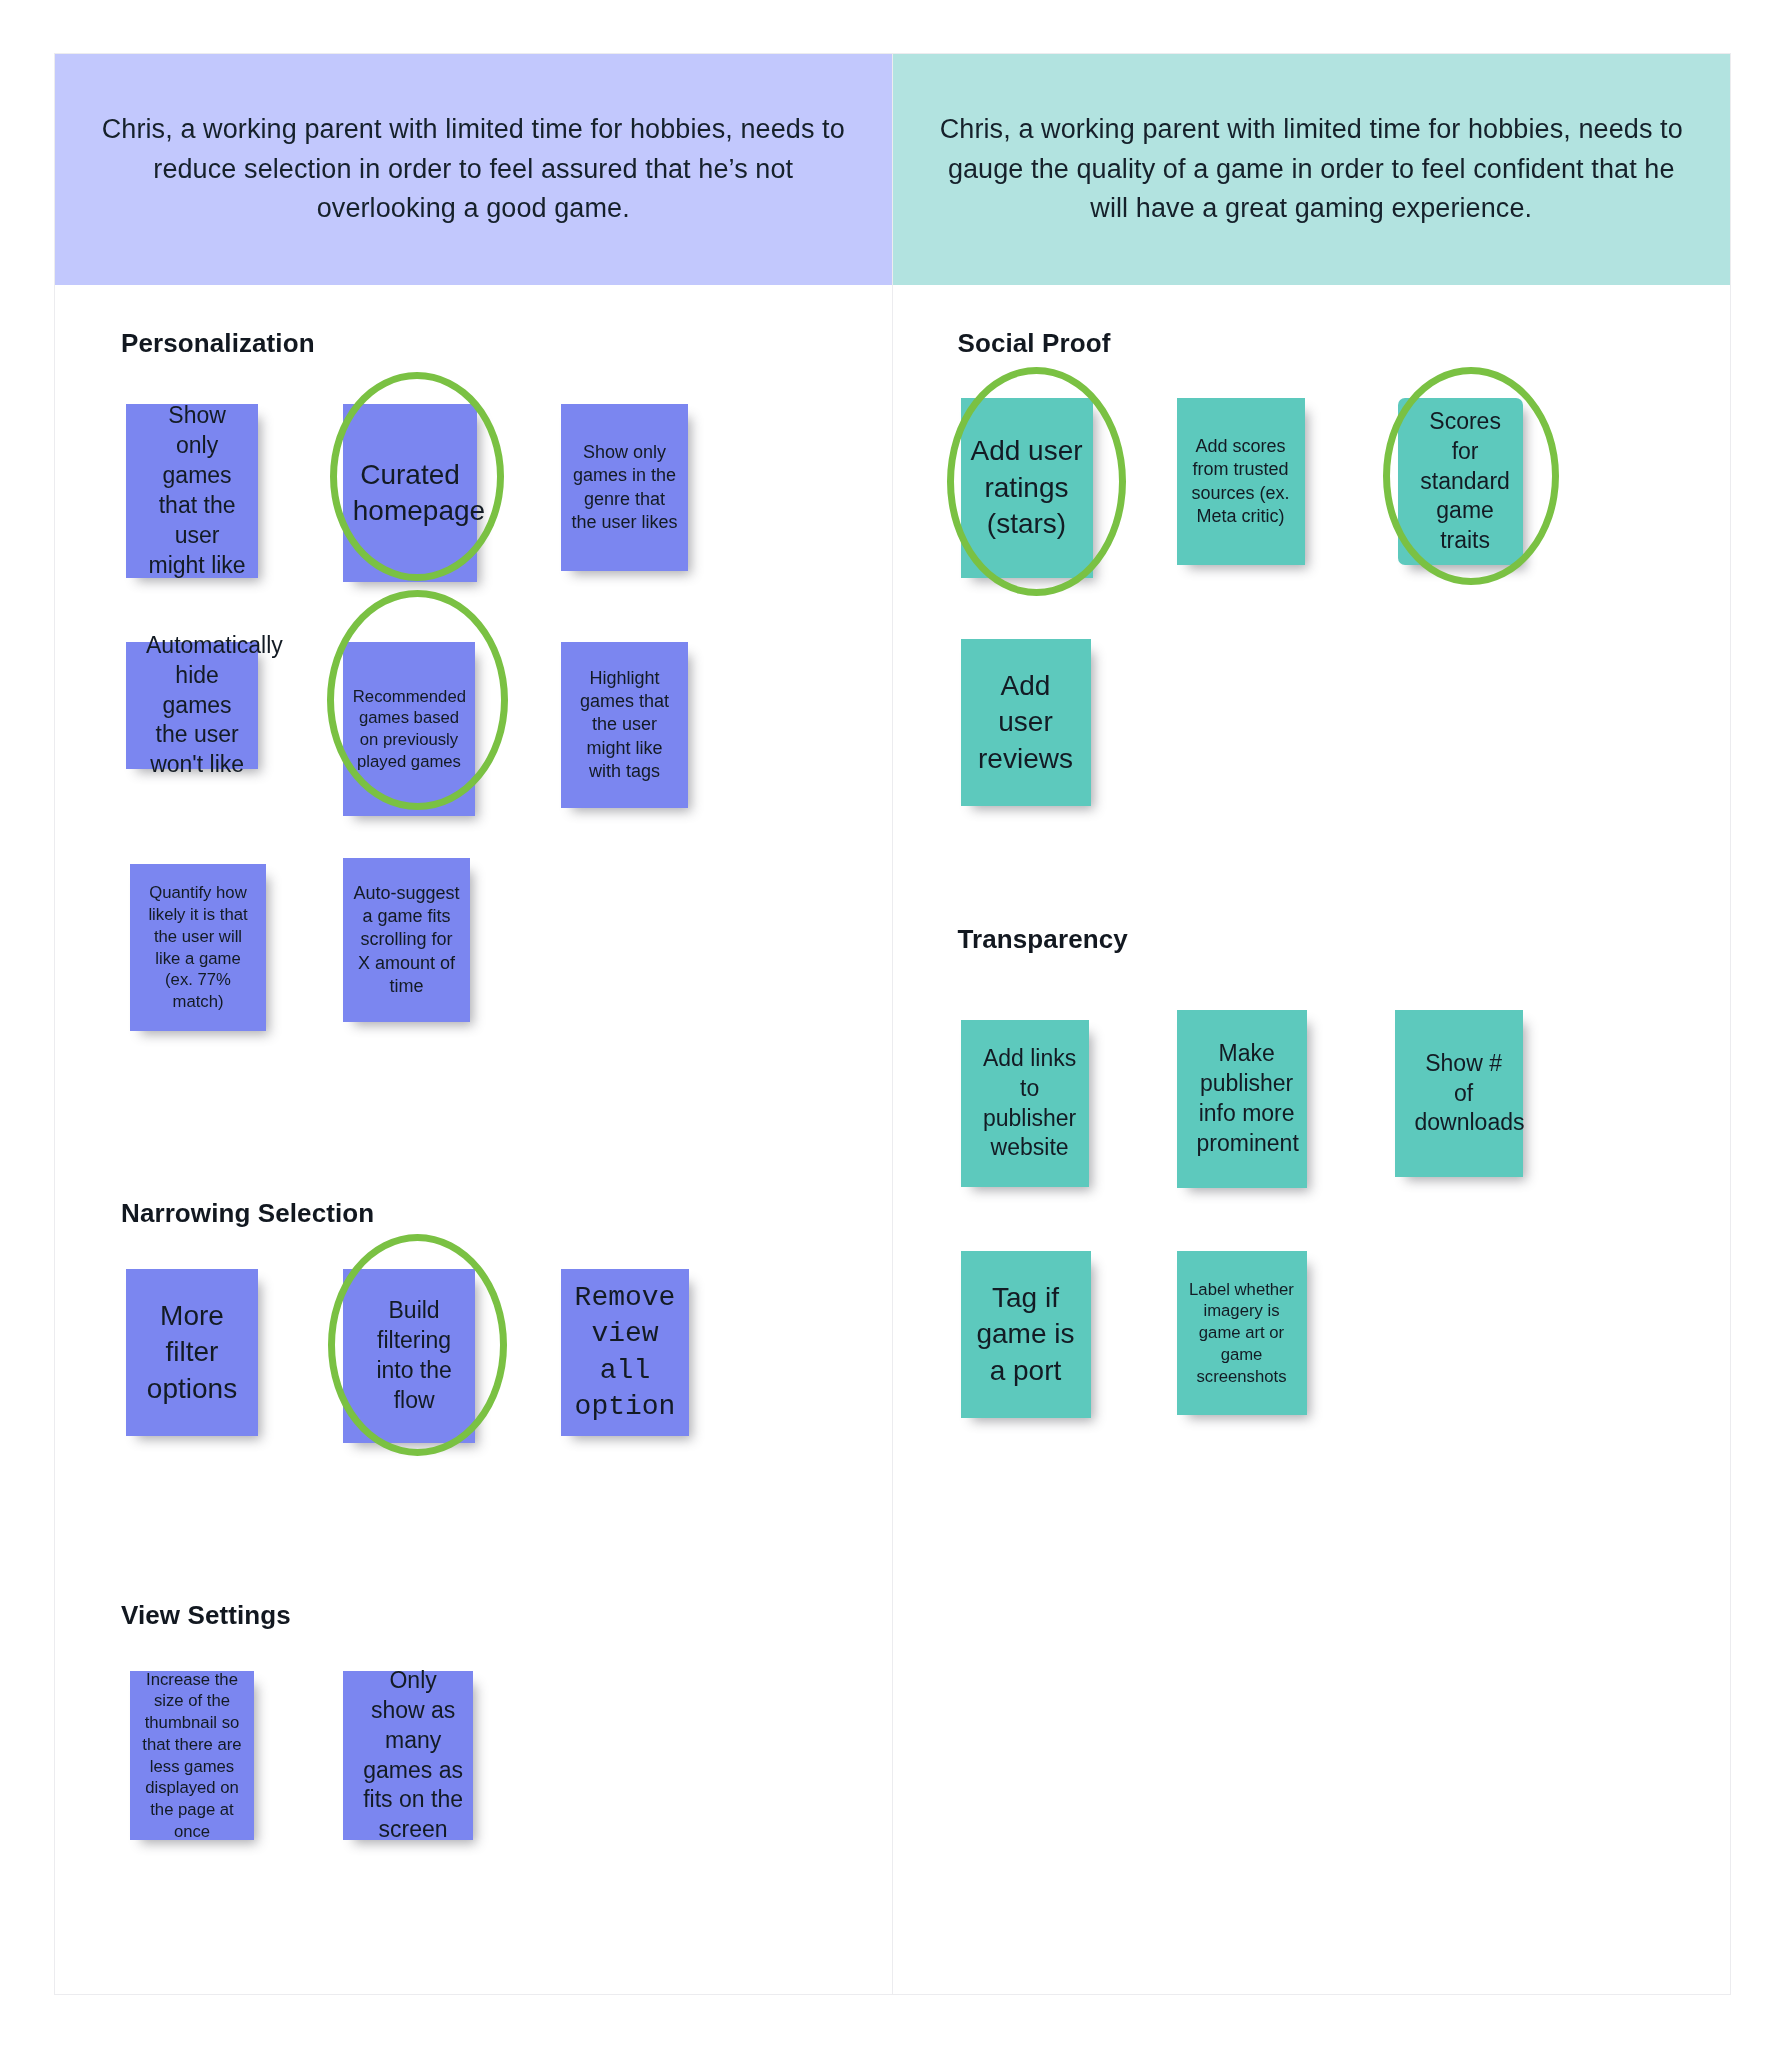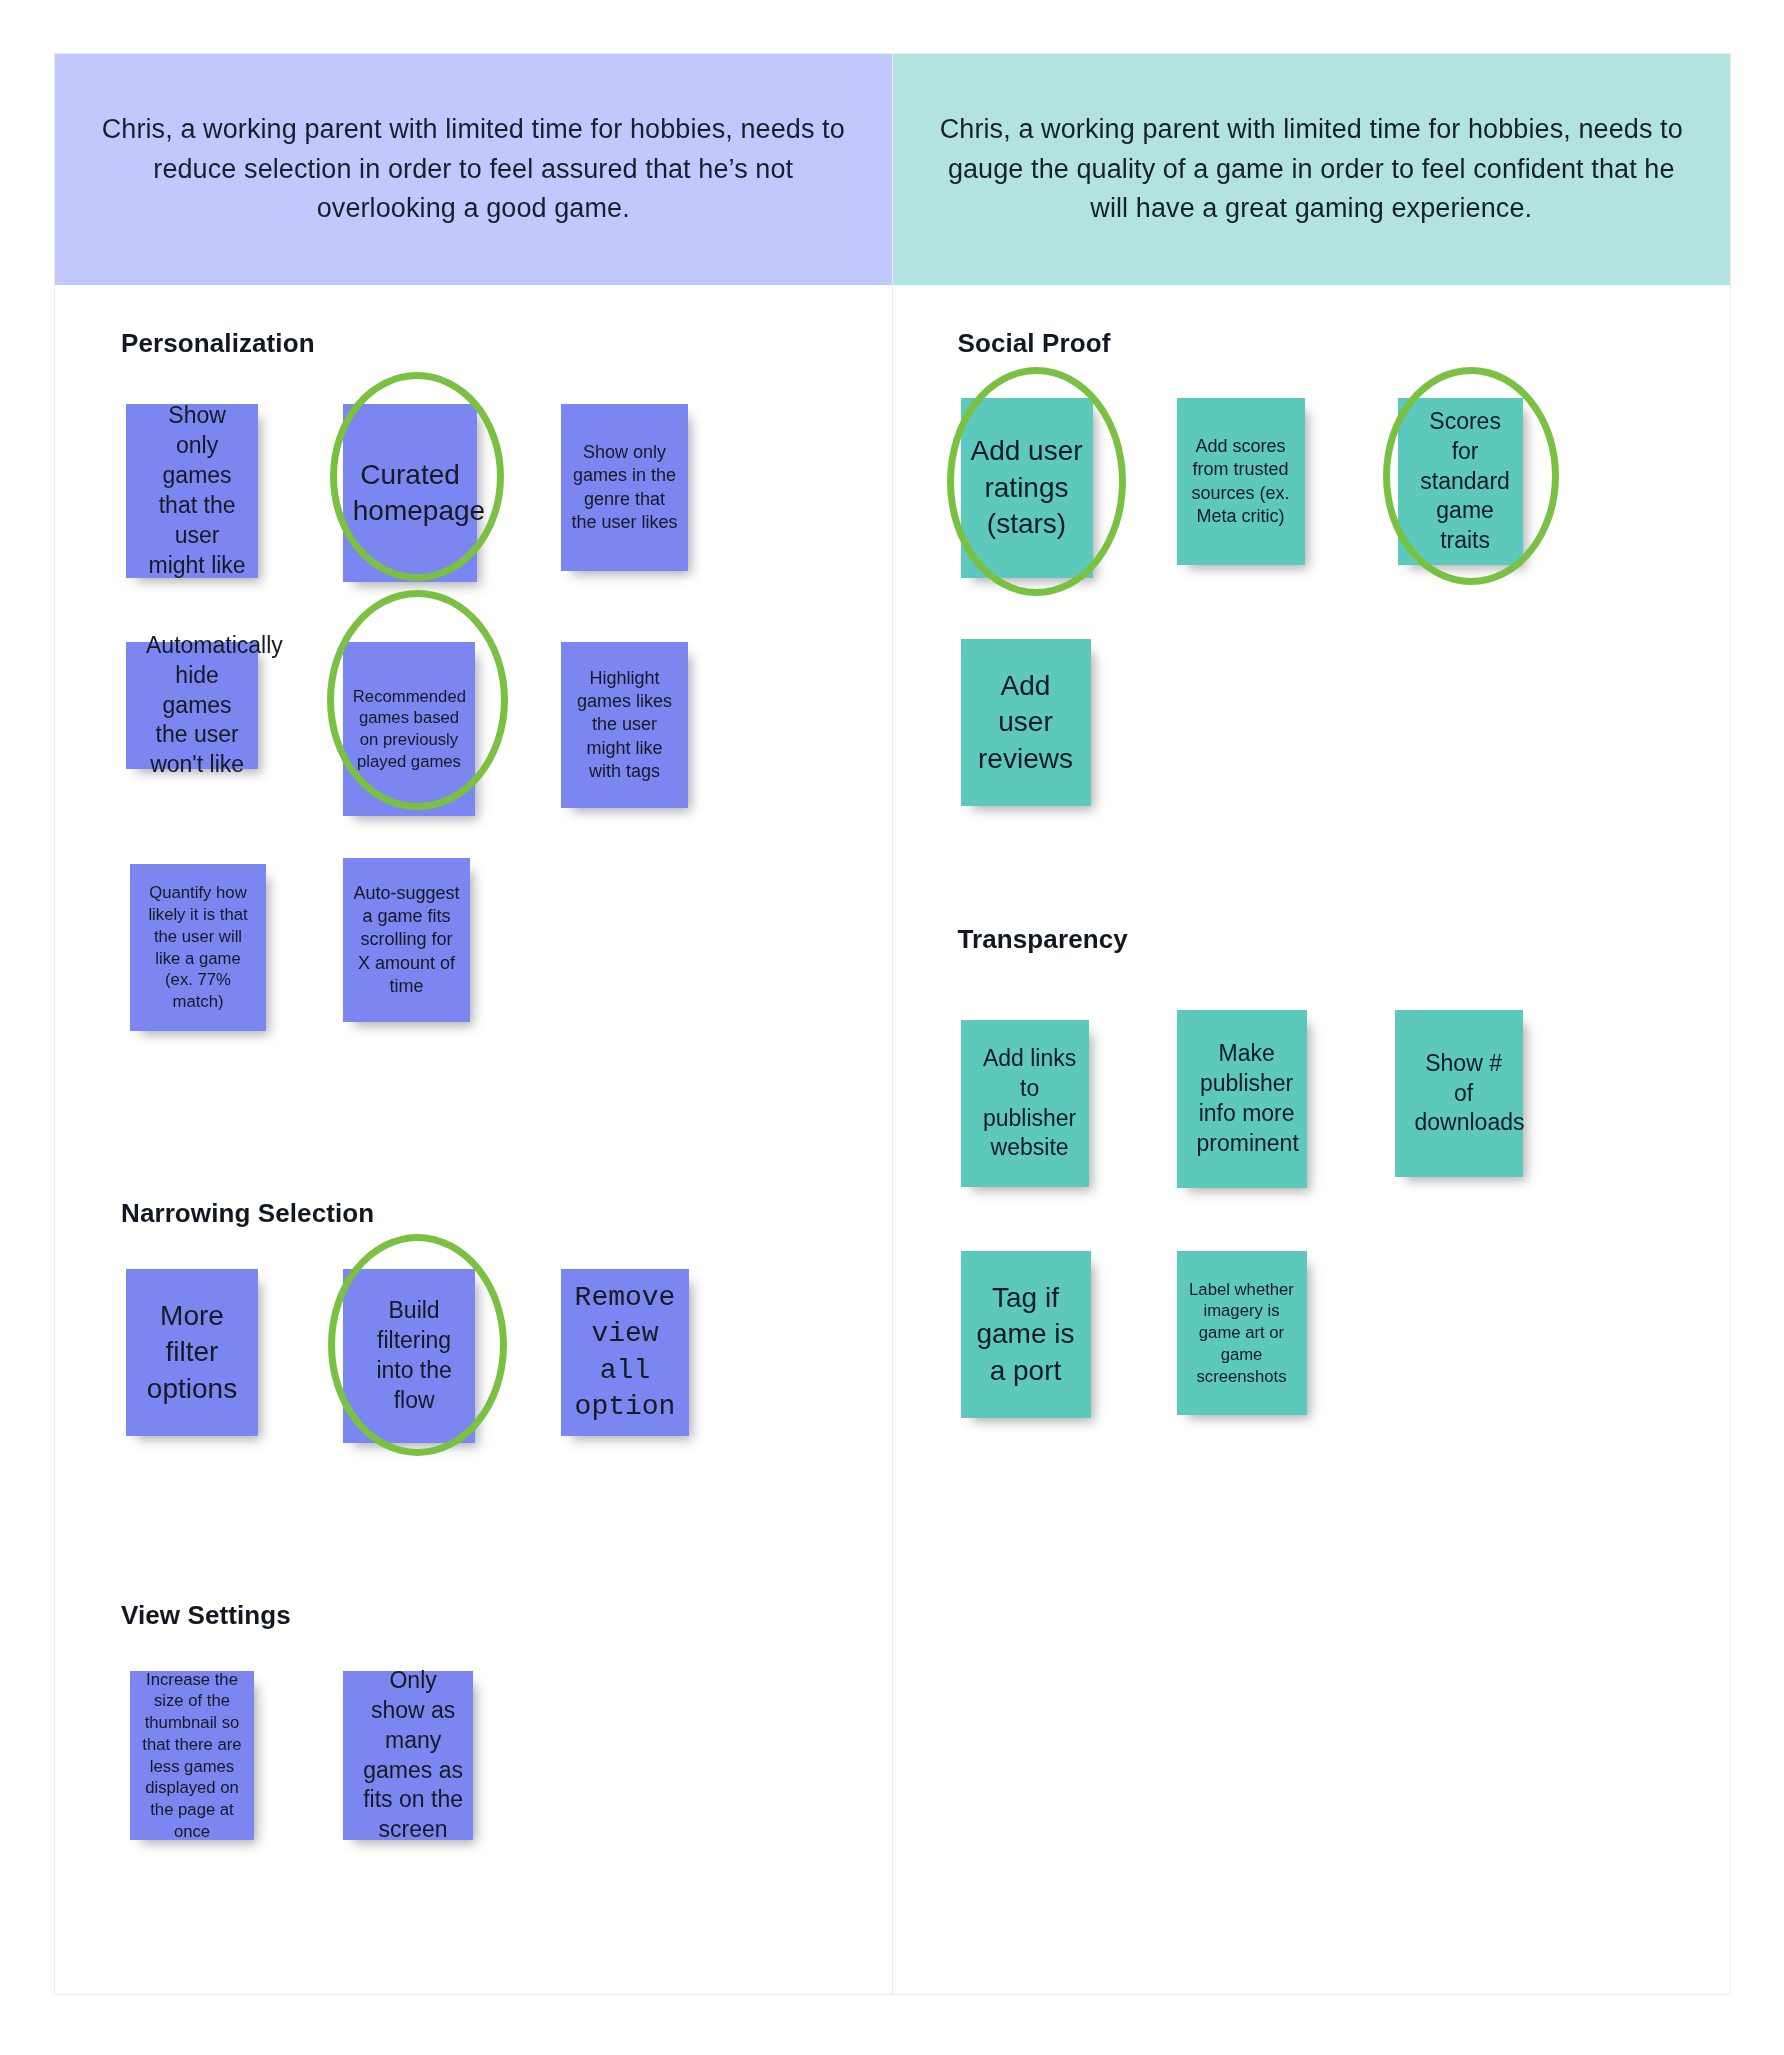--- a/index.html
+++ b/index.html
@@ -138,21 +138,21 @@
 
       <div class="note purple fs-md" style="left:71px; top:357px; width:132px; height:127px;">
         <span class="txt">Automatically hide games the user won't like</span>
       </div>
 
       <div class="note purple fs-xs" style="left:288px; top:357px; width:132px; height:174px;">
         <span class="txt">Recommended games based on previously played games</span>
       </div>
 
       <div class="note purple fs-sm" style="left:506px; top:357px; width:127px; height:166px;">
-        <span class="txt">Highlight games likes the user might like with tags</span>
+        <span class="txt">Highlight games that the user might like with tags</span>
       </div>
 
       <div class="circle" style="left:272px; top:305px; width:167px; height:206px;"></div>
 
       <div class="note purple fs-xs" style="left:75px; top:579px; width:136px; height:167px;">
         <span class="txt">Quantify how likely it is that the user will like a game (ex. 77% match)</span>
       </div>
 
       <div class="note purple fs-sm" style="left:288px; top:573px; width:127px; height:164px;">
         <span class="txt">Auto-suggest a game fits scrolling for X amount of time</span>
@@ -198,21 +198,21 @@
       <div class="section-title" style="left:65px; top:43px;">Social Proof</div>
 
       <div class="note teal fs-lg" style="left:68px; top:113px; width:132px; height:180px;">
         <span class="txt">Add user ratings (stars)</span>
       </div>
 
       <div class="note teal fs-sm" style="left:284px; top:113px; width:128px; height:167px;">
         <span class="txt">Add scores from trusted sources (ex. Meta critic)</span>
       </div>
 
-      <div class="note teal fs-md" style="left:505px; top:113px; width:125px; height:167px;">
+      <div class="note teal fs-md" style="left:505px; top:113px; width:125px; height:167px;border-radius:7px;">
         <span class="txt">Scores for standard game traits</span>
       </div>
 
       <div class="circle" style="left:54px; top:82px; width:165px; height:215px;"></div>
 
       <div class="circle" style="left:490px; top:82px; width:162px; height:204px;"></div>
 
       <div class="note teal fs-lg" style="left:68px; top:354px; width:130px; height:167px;">
         <span class="txt">Add user reviews</span>
       </div>

